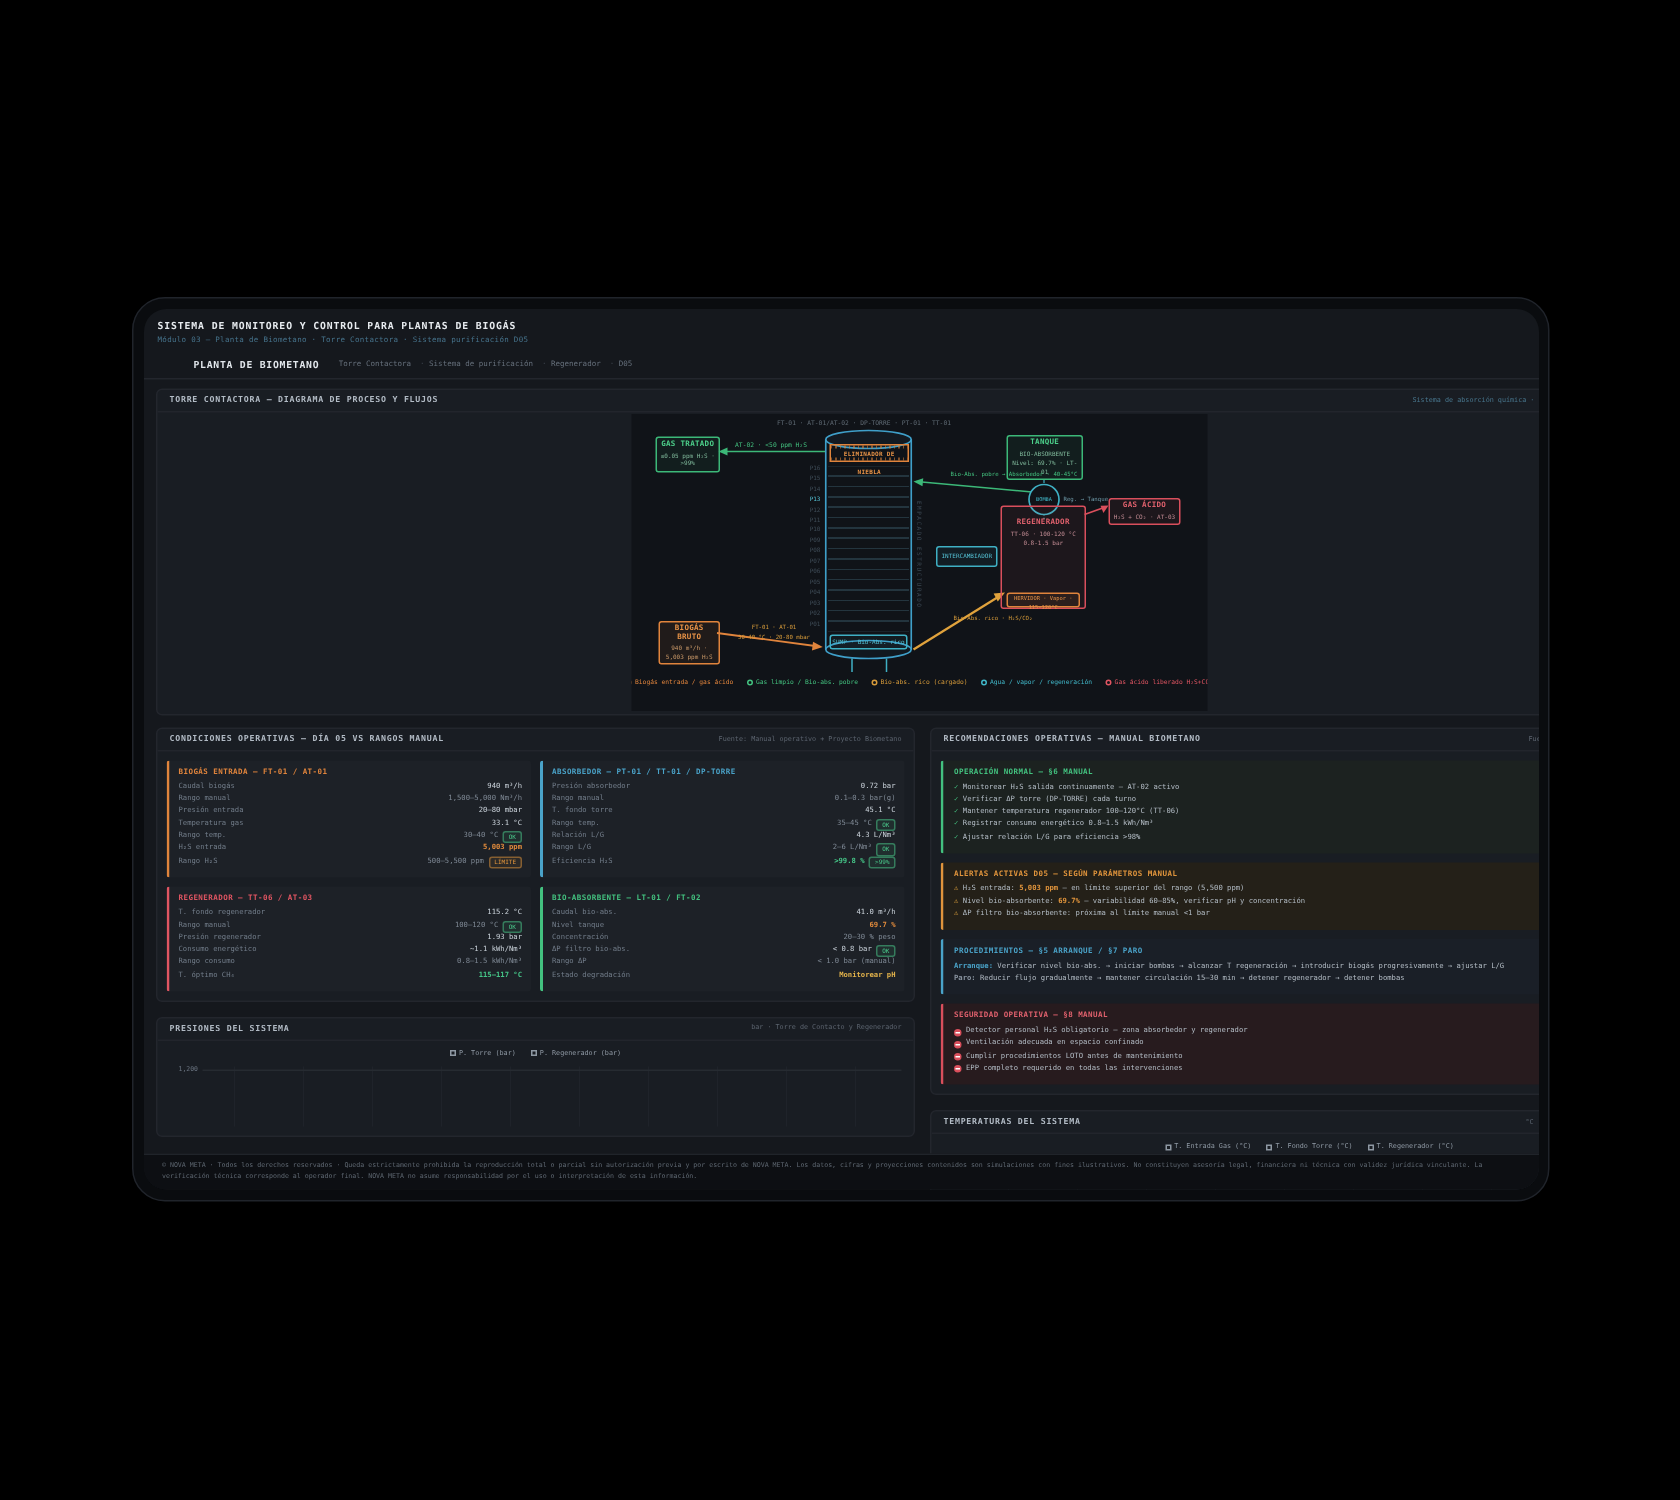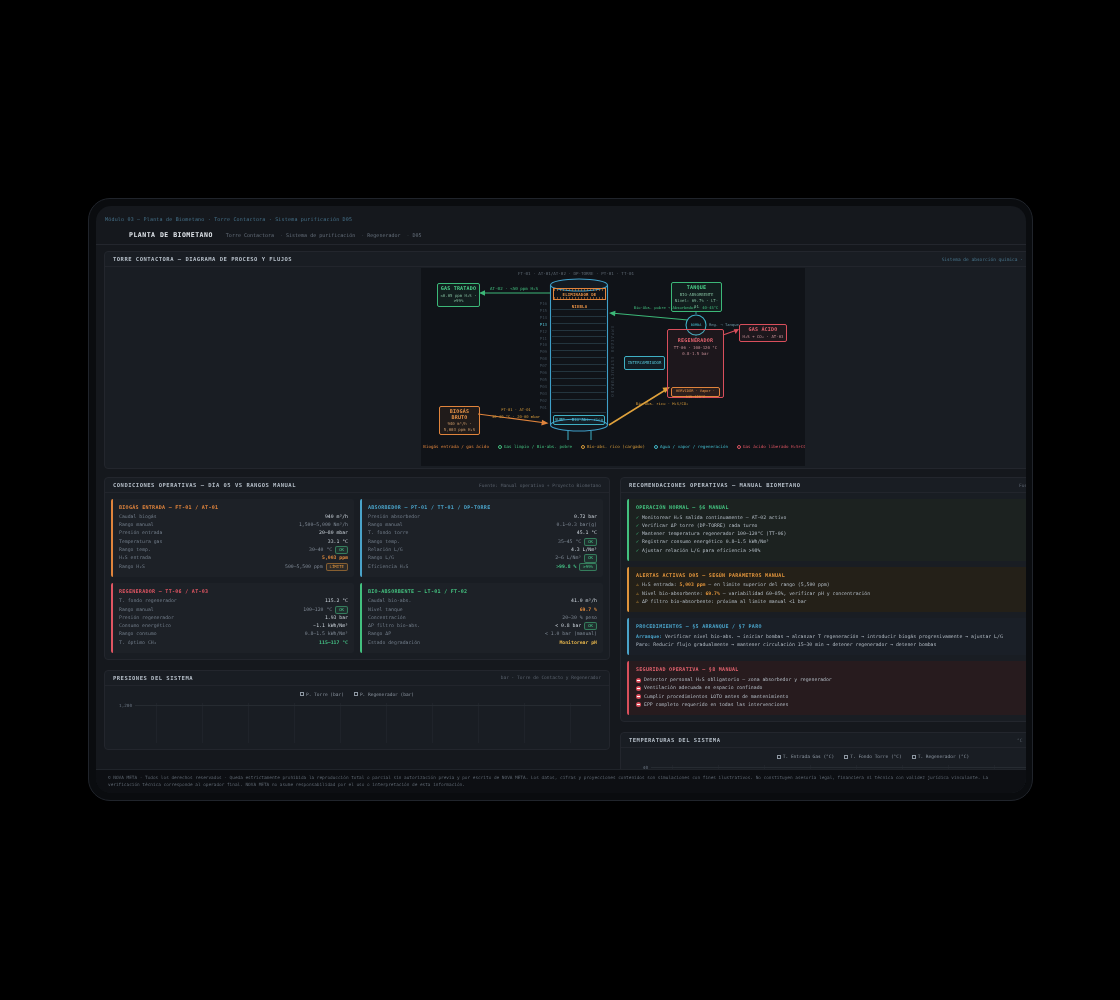--- a/index.html
+++ b/index.html
@@ -138,20 +138,21 @@
     border-top:1px solid #20242a; padding:4px 12px 5px 12px; }
   .footer p { font-size:4.4px; line-height:7px; color:#5e6771; }
 </style>
 </head>
 <body>
 
 <div class="device">
 <div class="screen">
 
   <div class="hdr">
+    <div class="hdr-title">SISTEMA DE MONITOREO Y CONTROL PARA PLANTAS DE BIOGÁS</div>
     <div class="hdr-sub">Módulo 03 — Planta de Biometano · Torre Contactora · Sistema purificación D05</div>
   </div>
   <div class="tabbar">
     <span class="tab-active">PLANTA DE BIOMETANO</span>
     <span style="display:flex;gap:0">
           <span class="tab" style="margin-left:6px">Torre Contactora</span>
           <span class="tab" style="margin-left:6px">Sistema de purificación</span>
           <span class="tab" style="margin-left:6px">Regenerador</span>
           <span class="tab" style="margin-left:6px">D05</span>
         </span>

